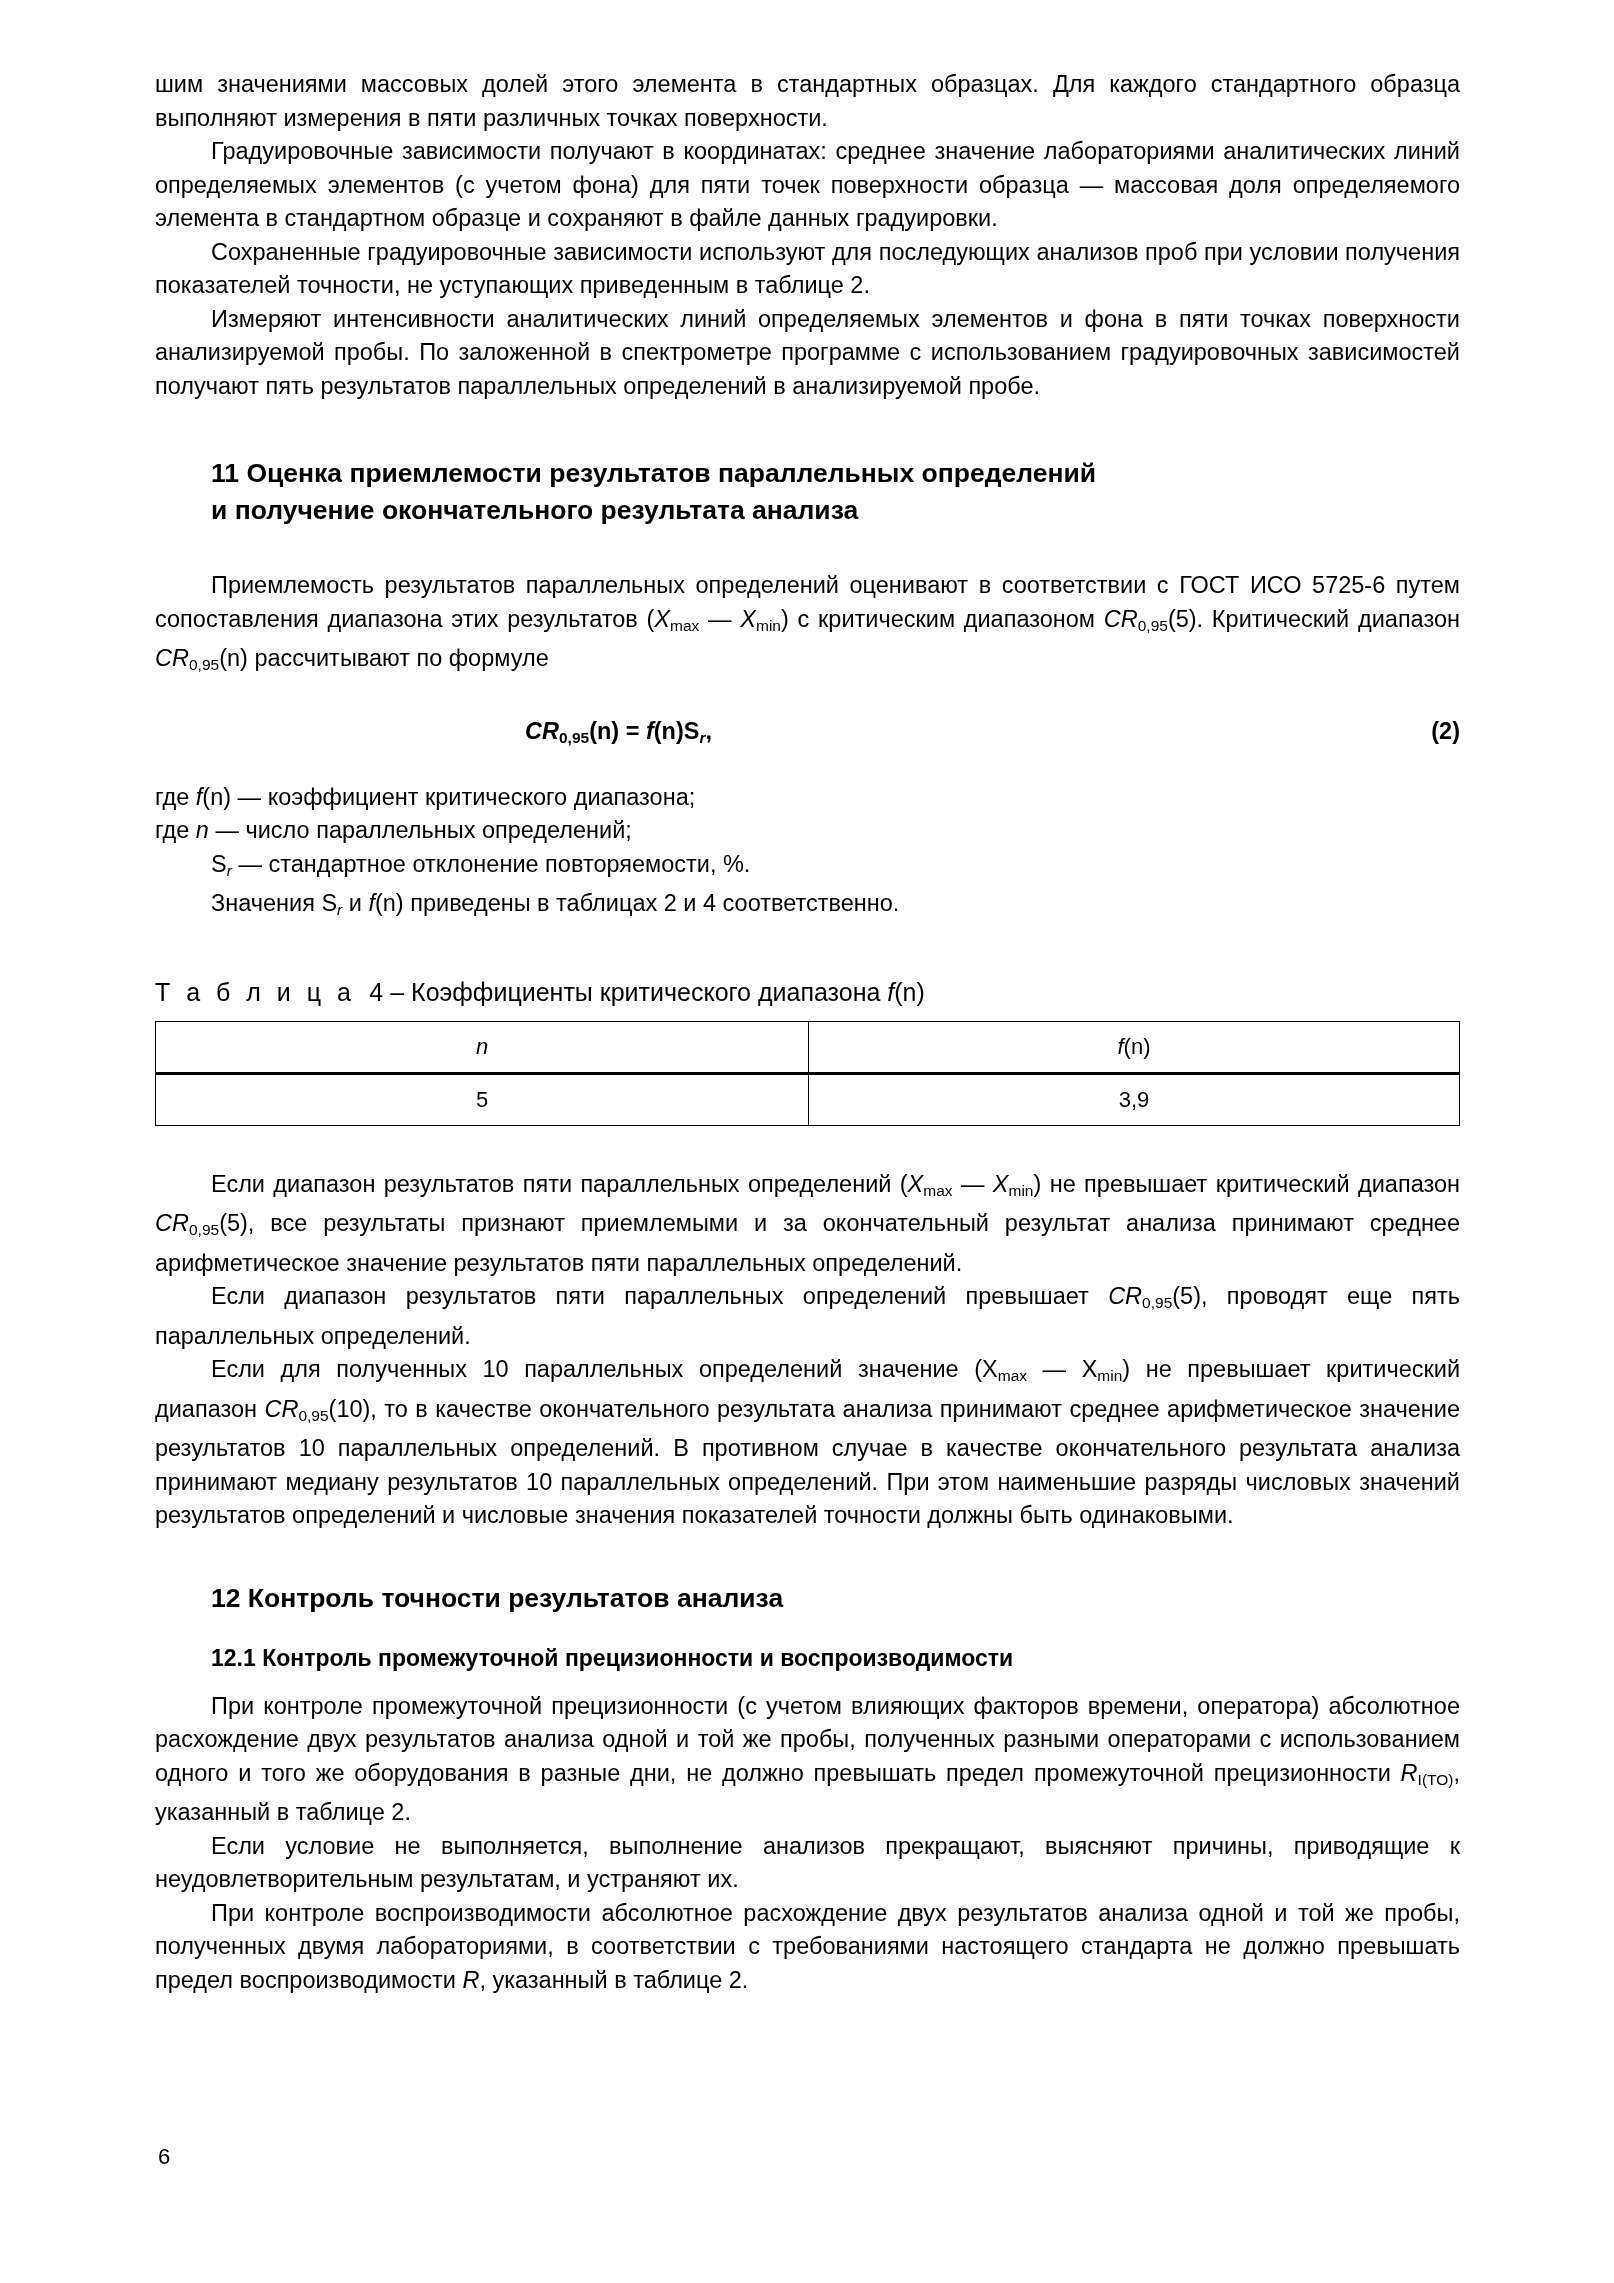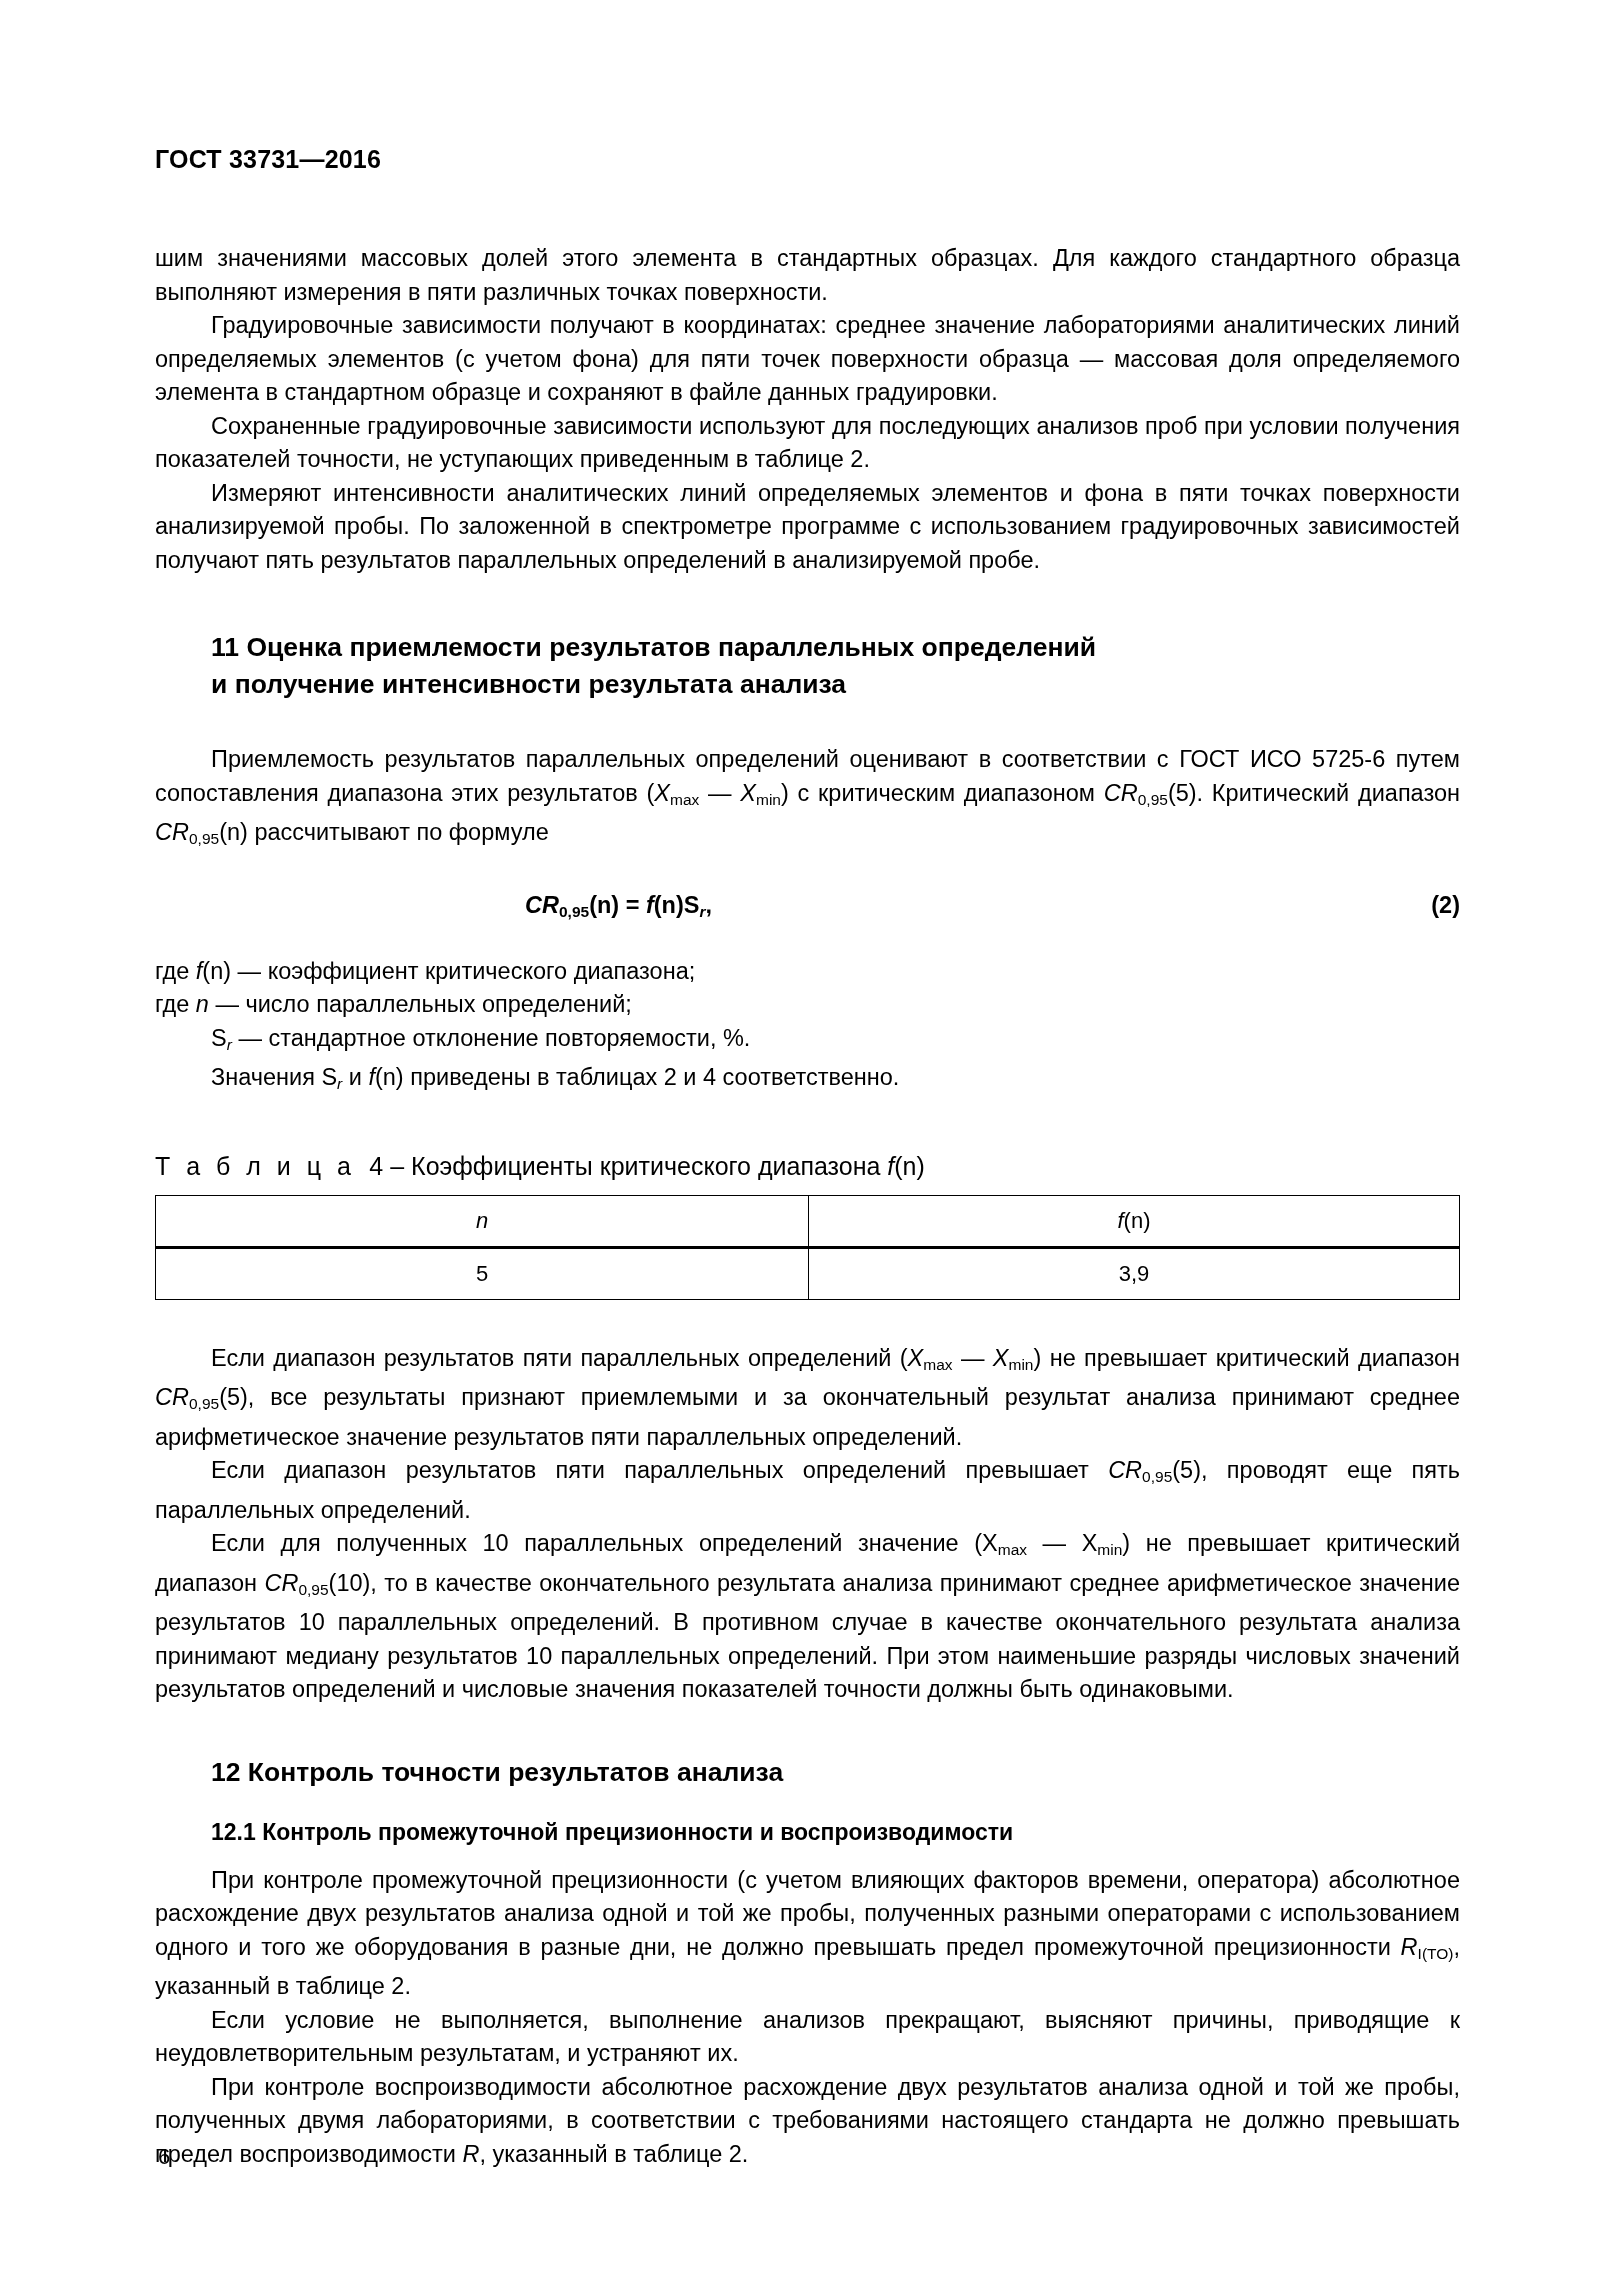--- a/index.html
+++ b/index.html
@@ -149,32 +149,31 @@
     top: 2144px;
     font-size: 22px;
   }
 </style>
 </head>
 <body>
 
 <div class="page">
   <div class="content">
 
-    <div class="doc-header">ГОСТ 33731—2016</div>
 
     <div class="body-block">
       <p>шим значениями массовых долей этого элемента в стандартных образцах. Для каждого стандартного образца выполняют измерения в пяти различных точках поверхности.</p>
       <p class="indent">Градуировочные зависимости получают в координатах: среднее значение лабораториями аналитических линий определяемых элементов (с учетом фона) для пяти точек поверхности образца — массовая доля определяемого элемента в стандартном образце и сохраняют в файле данных градуировки.</p>
       <p class="indent">Сохраненные градуировочные зависимости используют для последующих анализов проб при условии получения показателей точности, не уступающих приведенным в таблице 2.</p>
       <p class="indent">Измеряют интенсивности аналитических линий определяемых элементов и фона в пяти точках поверхности анализируемой пробы. По заложенной в спектрометре программе с использованием градуировочных зависимостей получают пять результатов параллельных определений в анализируемой пробе.</p>
     </div>
 
     <div class="h1-wrap">
       <div class="h1">11 Оценка приемлемости результатов параллельных определений</div>
-      <div class="h1">и получение интенсивности результата анализа</div>
+      <div class="h1">и получение окончательного результата анализа</div>
     </div>
 
     <p class="indent"><span>Приемлемость результатов параллельных определений оценивают в соответствии с ГОСТ ИСО 5725-6 путем сопоставления диапазона этих результатов (</span><i>X</i><sub>max</sub><span> — </span><i>X</i><sub>min</sub><span>) с критическим диапазоном </span><i>CR</i><sub>0,95</sub><span>(5). Критический диапазон </span><i>CR</i><sub>0,95</sub><span>(n) рассчитывают по формуле</span></p>
 
     <div class="formula-row">
       <span class="formula-spacer"></span>
       <span class="formula"><i>CR</i><sub>0,95</sub><span>(n) = </span><i>f</i><span>(n)S</span><sub class="sub-it">r</sub><span>,</span></span>
       <span class="formula-num">(2)</span>
     </div>
 

